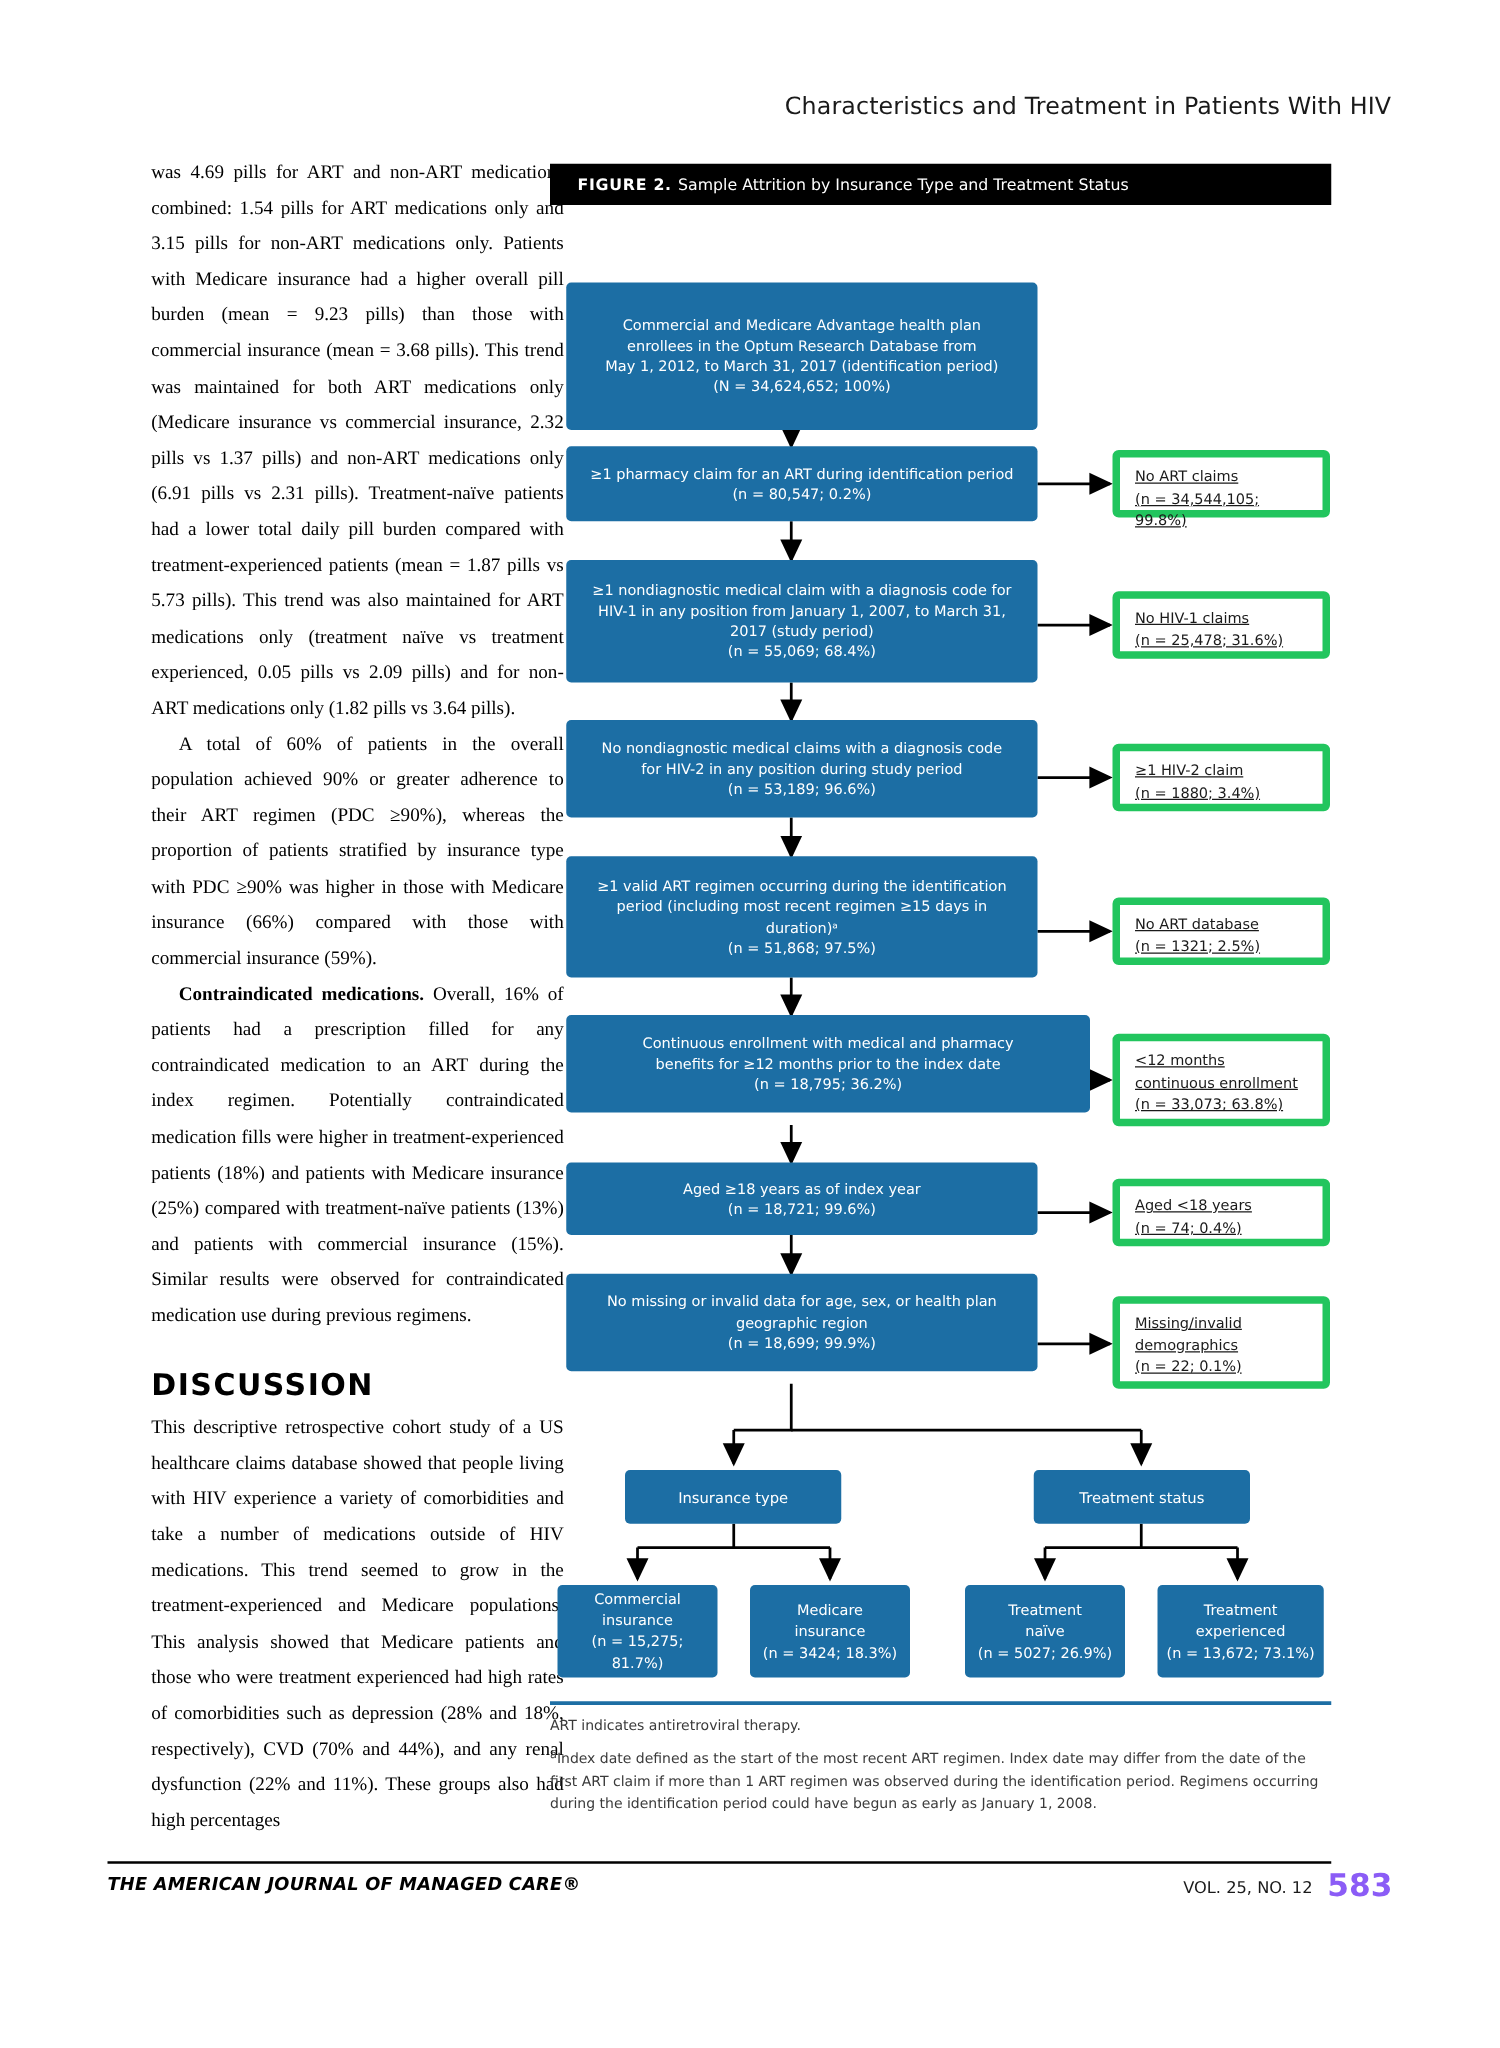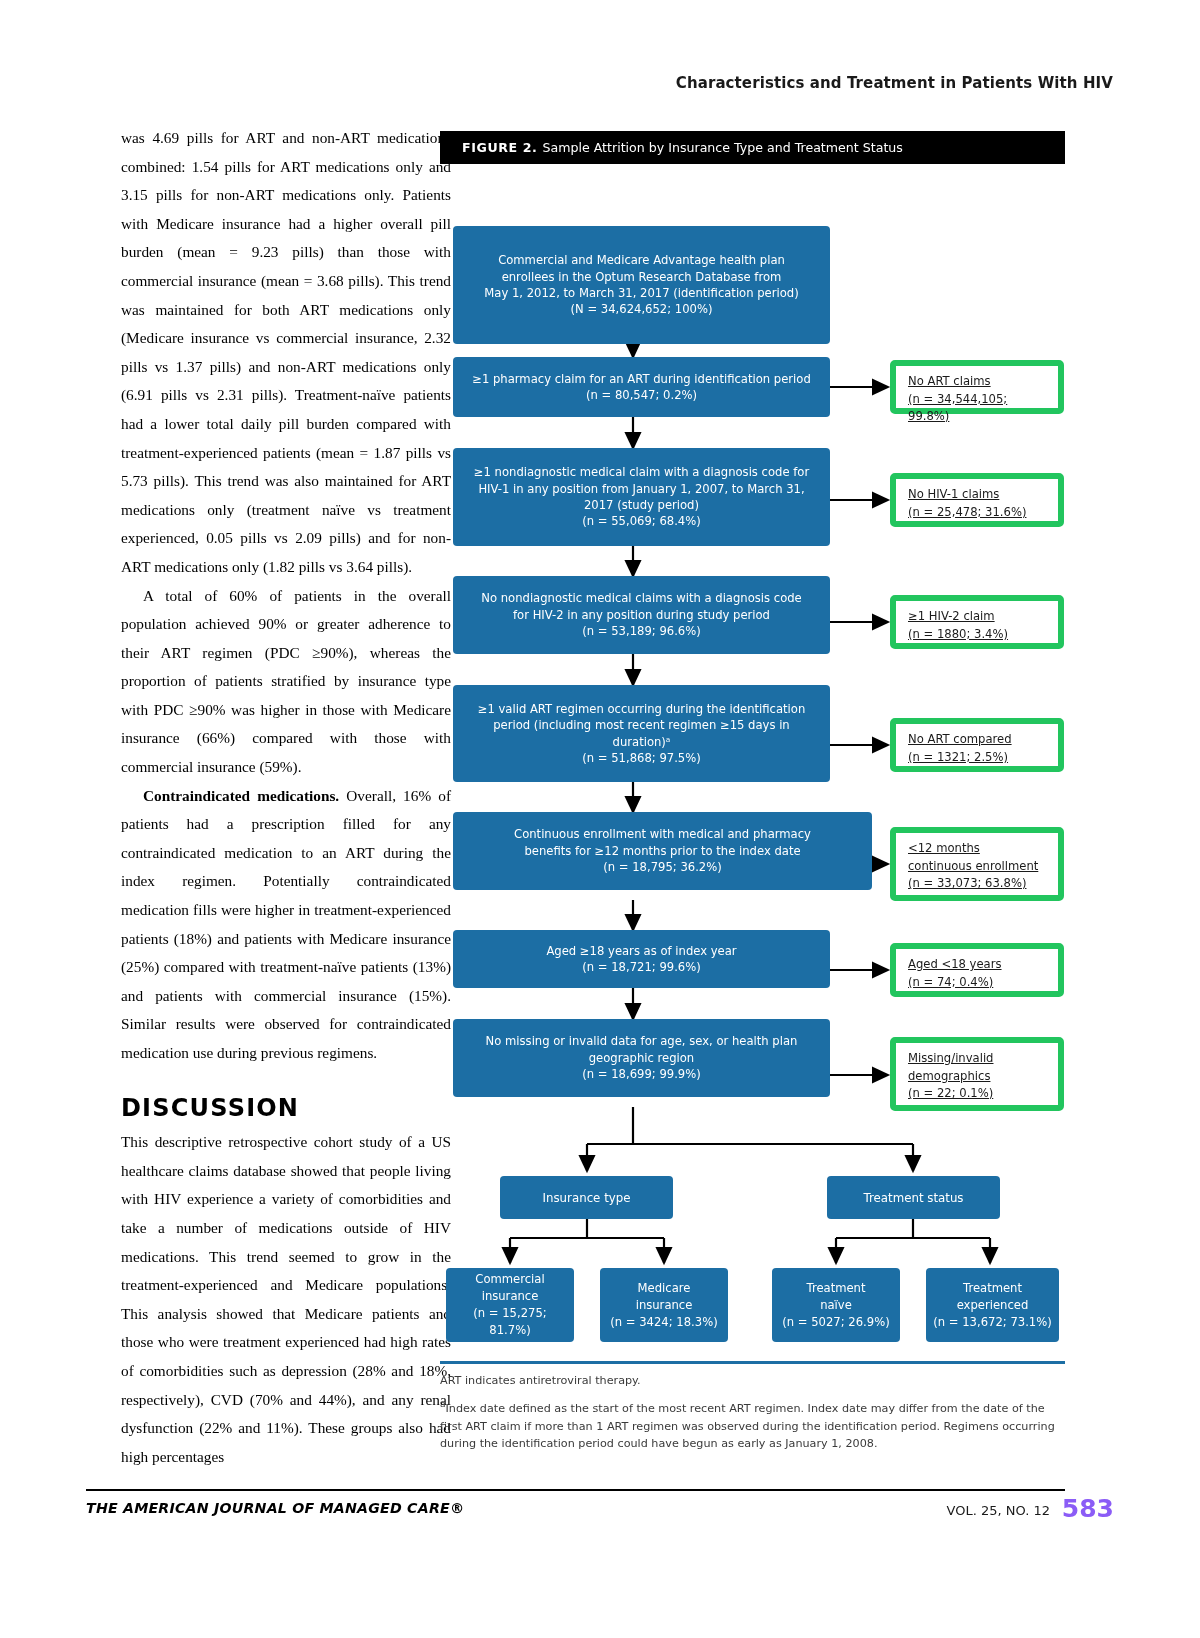--- a/index.html
+++ b/index.html
@@ -15,24 +15,24 @@
     color: #000000;
     overflow: hidden;
   }
 
   
   .running-head {
     position: absolute;
     top: 74px;
     right: 87px;
     font-family: "DejaVu Sans", sans-serif;
-    font-size: 15px;
+    font-size: 19px;
     letter-spacing: 0.1px;
     color: #1a1a1a;
-    font-weight: 700;
+    font-weight: 400;
     margin-left: 16px;
   }
 
   
   .left-col {
     position: absolute;
     left: 86px;
     top: 124px;
     width: 330px;
     font-family: "Liberation Serif", serif;
@@ -341,21 +341,21 @@
     </div>
     <div class="sidebox" style="left:450px; top:309px; width:174px; height:54px;">
       <span class="ln">No HIV-1 claims</span>
       <span class="ln">(n = 25,478; 31.6%)</span>
     </div>
     <div class="sidebox" style="left:450px; top:431px; width:174px; height:54px;">
       <span class="ln">≥1 HIV-2 claim</span>
       <span class="ln">(n = 1880; 3.4%)</span>
     </div>
     <div class="sidebox" style="left:450px; top:554px; width:174px; height:54px;">
-      <span class="ln">No ART compared</span>
+      <span class="ln">No ART database</span>
       <span class="ln">(n = 1321; 2.5%)</span>
     </div>
     <div class="sidebox" style="left:450px; top:663px; width:174px; height:74px;">
       <span class="ln">&lt;12 months</span>
       <span class="ln">continuous enrollment</span>
       <span class="ln">(n = 33,073; 63.8%)</span>
     </div>
     <div class="sidebox" style="left:450px; top:779px; width:174px; height:54px;">
       <span class="ln">Aged &lt;18 years</span>
       <span class="ln">(n = 74; 0.4%)</span>

